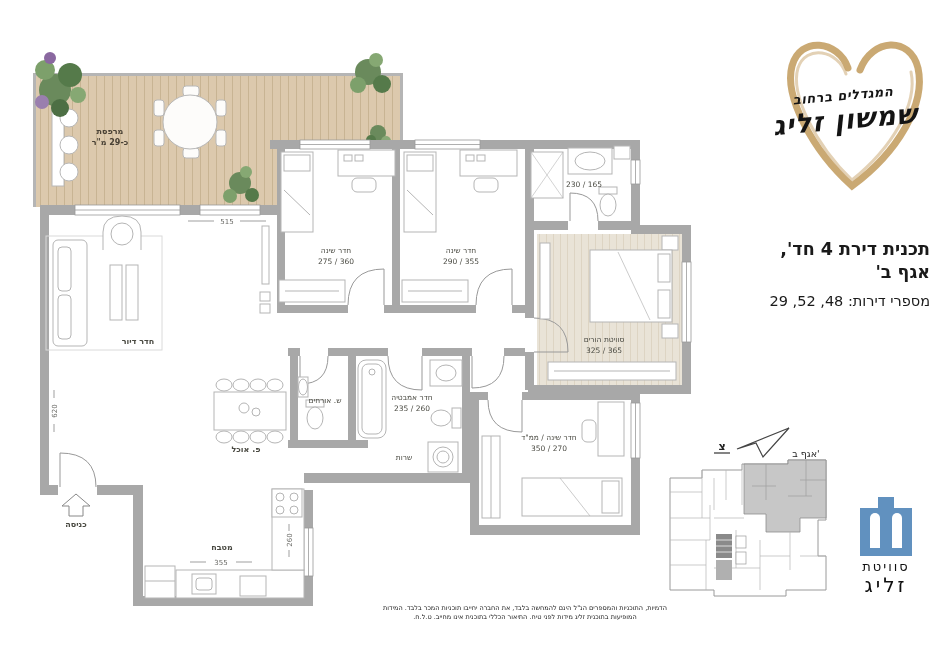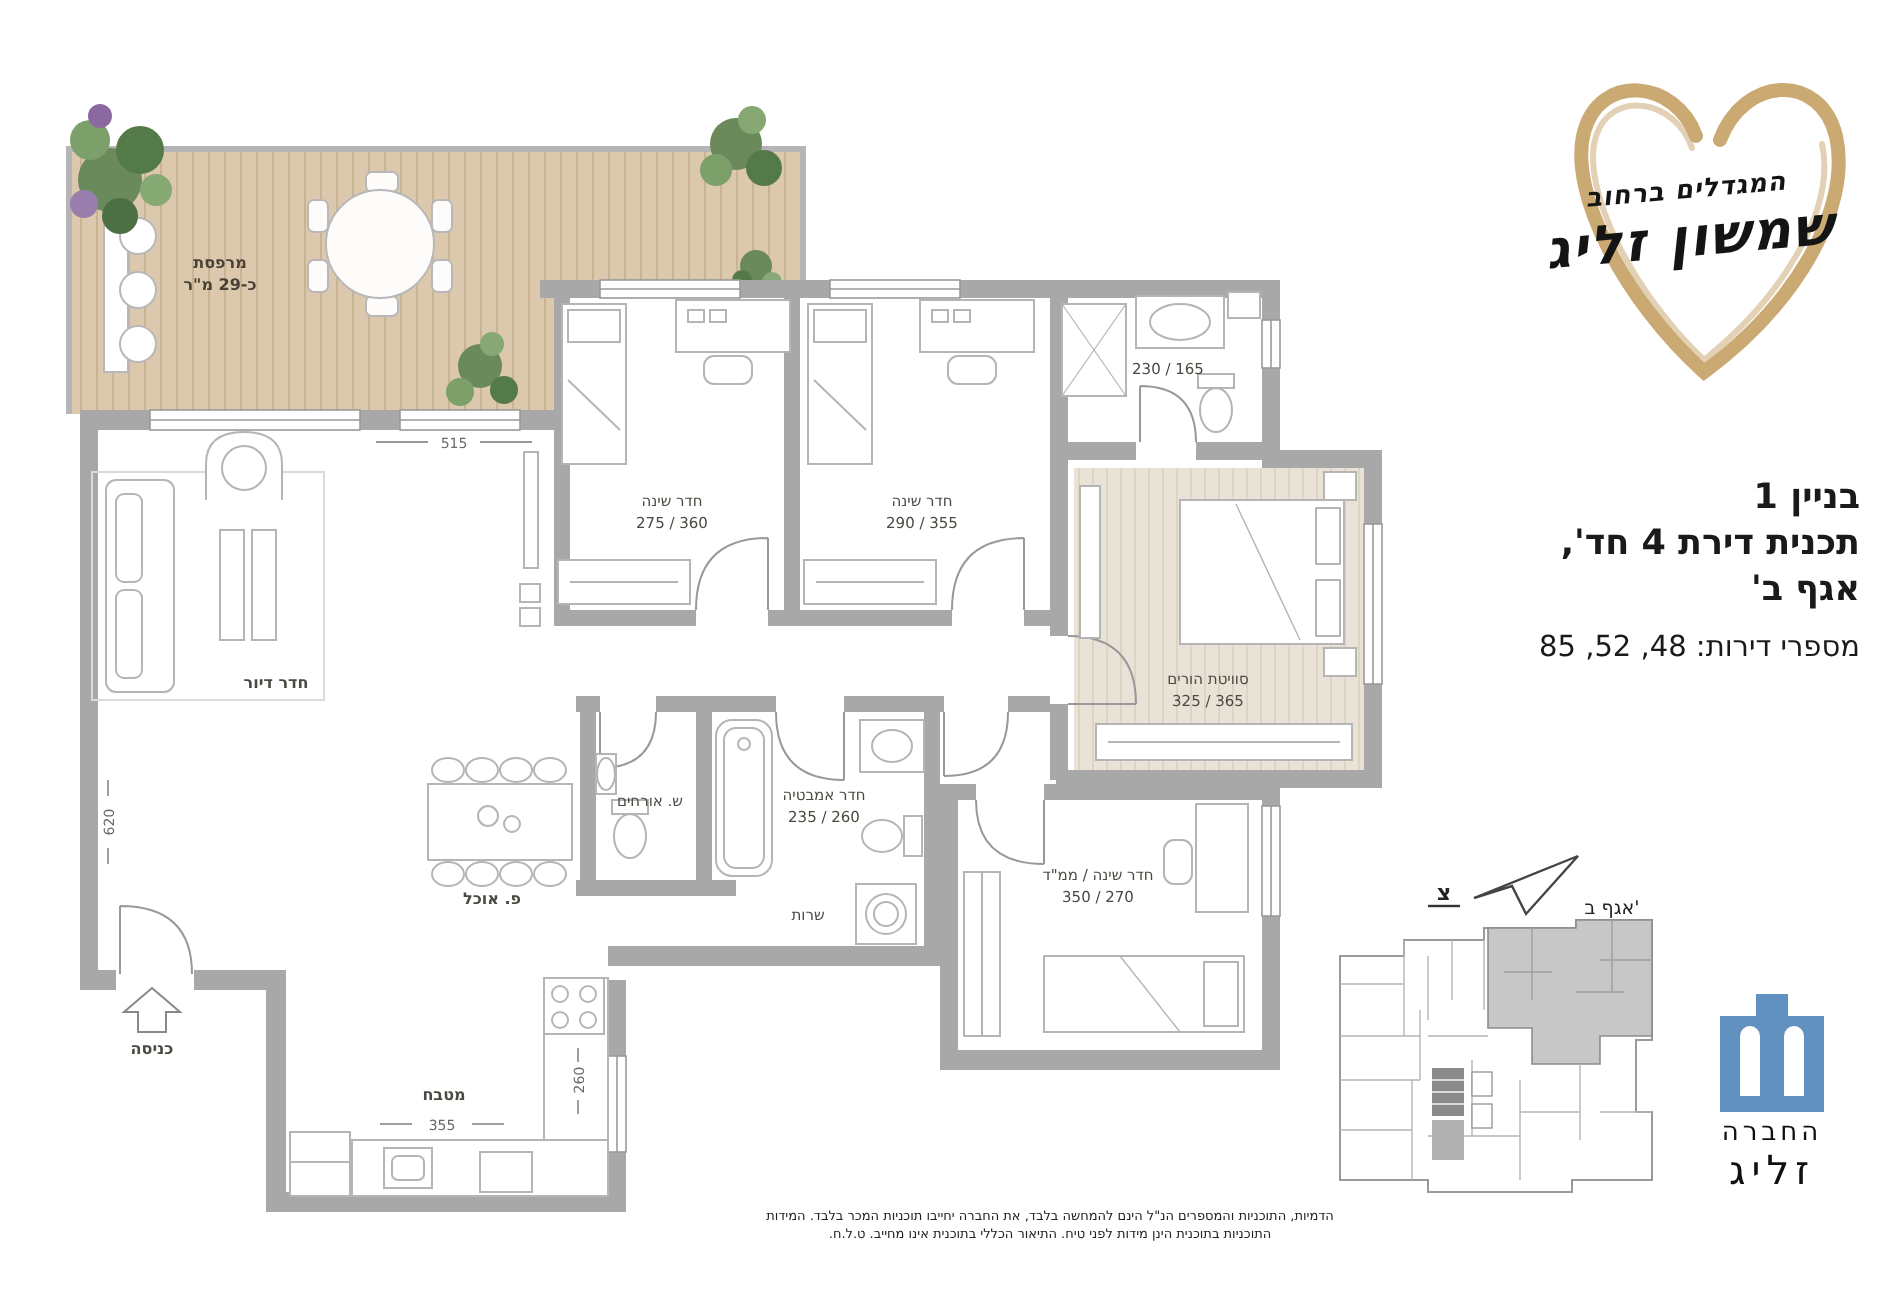--- a/index.html
+++ b/index.html
@@ -417,32 +417,31 @@
 </svg>
 
 
 <div class="brand-script" dir="rtl">
   <div class="tagline">המגדלים ברחוב</div>
   <div class="bname">שמשון זליג</div>
 </div>
 
 
 <div class="info-block" dir="rtl">
-  <div class="b">בניין 1</div>
   <div class="b">תכנית דירת 4 חד',</div>
   <div class="b">אגף ב'</div>
   <div class="gap"></div>
-  <div class="r">מספרי דירות: 48, 52, 85</div>
+  <div class="r">מספרי דירות: 48, 52, 29</div>
 </div>
 
 
 <div class="company-name">
-  <div class="l1">החברה</div>
+  <div class="l1">סוויטת</div>
   <div class="l2">זליג</div>
 </div>
 
 
 <div class="disclaimer" dir="rtl">
   <div>הדמיות, התוכניות והמספרים הנ"ל הינם להמחשה בלבד, את החברה יחייבו תוכניות המכר בלבד. המידות</div>
-  <div>התוכניות בתוכנית הינן מידות לפני טיח. התיאור הכללי בתוכנית אינו מחייב. ט.ל.ח.</div>
+  <div>המופיעות בתוכנית זליג מידות לפני טיח. התיאור הכללי בתוכנית אינו מחייב. ט.ל.ח.</div>
 </div>
 
 </div>
 
 </body></html>

